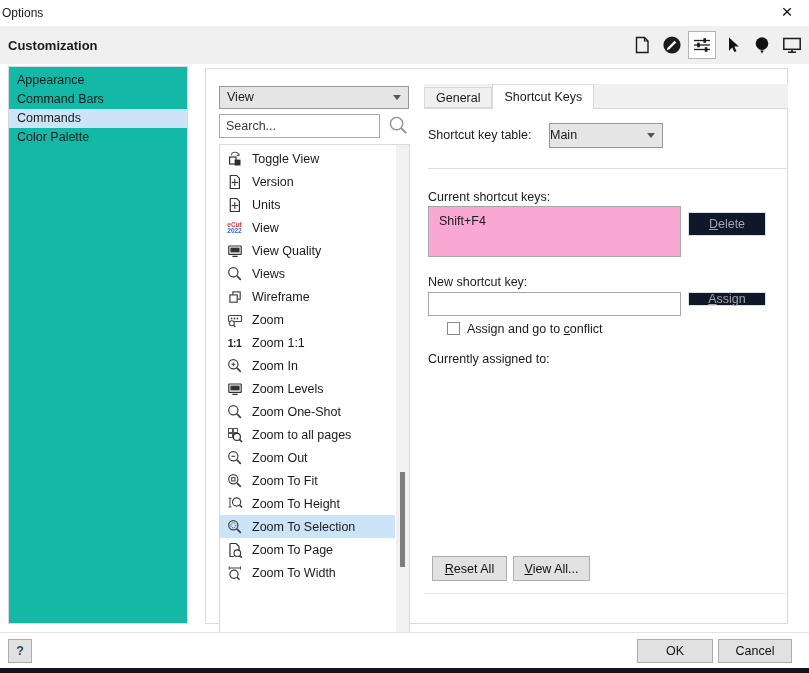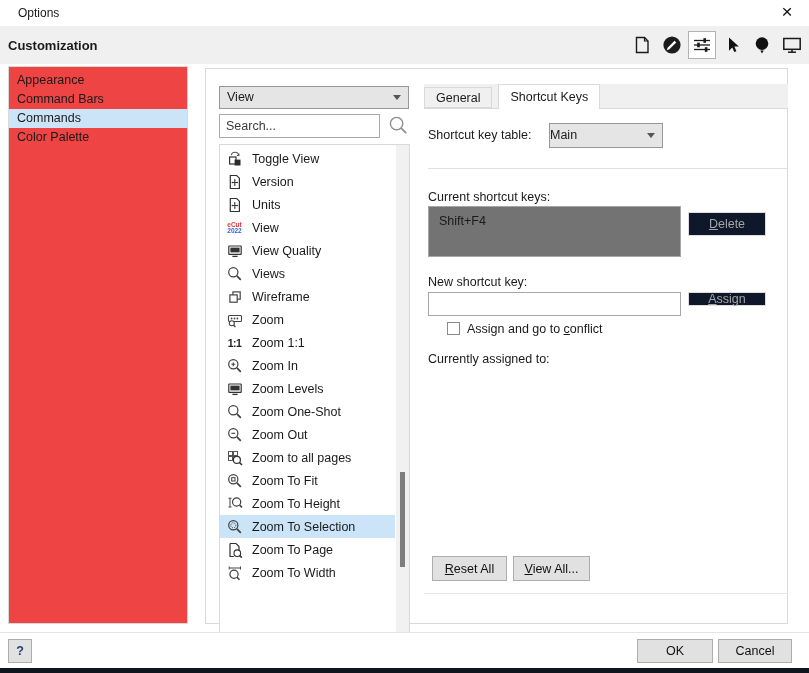--- a/index.html
+++ b/index.html
@@ -1,32 +1,32 @@
 <!DOCTYPE html>
 <html><head>
 <meta charset="utf-8">
 <style>
   html,body{margin:0;padding:0;}
   body{width:809px;height:673px;background:#fff;font-family:"Liberation Sans",sans-serif;color:#1a1a1a;}
   #app{position:relative;width:809px;height:673px;overflow:hidden;background:#fff;}
 
   
   .titlebar{position:absolute;left:0;top:0;width:100%;height:26px;background:#fff;}
-  .win-title{position:absolute;left:18px;top:0;line-height:26px;font-size:12px;}
+  .win-title{position:absolute;left:2px;top:0;line-height:26px;font-size:12px;}
   .close{position:absolute;right:10px;top:0;width:24px;height:26px;text-align:center;line-height:24px;font-size:19px;font-weight:300;color:#111;cursor:default;}
 
   
   .header{position:absolute;left:0;top:26px;width:100%;height:38px;background:#f0f0f0;}
   .htitle{position:absolute;left:8px;top:0;line-height:39px;font-size:13px;font-weight:bold;}
   .hicons{position:absolute;right:3px;top:5px;display:flex;gap:2px;}
   .hicon{width:28px;height:28px;display:flex;align-items:center;justify-content:center;box-sizing:border-box;}
   .hicon.sel{background:#fff;border:1px solid #b3b3b3;}
 
   
-  .sidebar{position:absolute;left:8px;top:66px;width:180px;height:558px;background:#ef4444;border:1px solid #d9d9d9;box-sizing:border-box;padding-top:4px;}
+  .sidebar{position:absolute;left:8px;top:66px;width:180px;height:558px;background:#14b8a6;border:1px solid #d9d9d9;box-sizing:border-box;padding-top:4px;}
   .sitem{height:19px;line-height:19px;padding-left:8px;font-size:12.5px;white-space:nowrap;}
   .sitem.sel{background:#cce4f7;}
 
   
   .mainbox{position:absolute;left:205px;top:68px;width:583px;height:556px;border:1px solid #d9d9d9;box-sizing:border-box;background:#fff;}
 
   .viewdd{position:absolute;left:13px;top:17px;width:190px;height:23px;background:#e5e5e5;border:1px solid #979797;box-sizing:border-box;font-size:12.5px;line-height:21px;padding-left:7px;}
   .ddarrow{position:absolute;right:7px;top:8px;width:0;height:0;border-left:4px solid transparent;border-right:4px solid transparent;border-top:5px solid #555;}
   .maindd .ddarrow{top:9px;}
 
@@ -43,27 +43,27 @@
   .sbthumb{position:absolute;left:4px;width:5px;top:327px;height:95px;background:#7d7d7d;}
 
   .ecut{display:flex;flex-direction:column;align-items:center;font-size:6.5px;font-weight:bold;line-height:6px;}
   .ecut .er{color:#e2373c;}
   .ecut .eb{color:#2e5fe0;}
   .oneone{font-size:10.5px;font-weight:bold;letter-spacing:-0.5px;color:#222;}
 
   
   .tabstrip{position:absolute;left:218px;top:15px;width:364px;height:24px;background:#f0f0f0;border-bottom:1px solid #d9d9d9;box-sizing:content-box;display:flex;align-items:flex-end;}
   .tab{height:21px;line-height:21px;padding:0 11px;font-size:12.5px;border:1px solid #d9d9d9;background:#f0f0f0;box-sizing:border-box;white-space:nowrap;}
-  .tab + .tab{margin-left:6px;}
+  .tab + .tab{margin-left:0;}
   .tab.active{background:#fff;border-bottom:none;height:25px;line-height:24px;margin-bottom:-1px;}
 
   .rlabel{position:absolute;font-size:12.5px;height:16px;line-height:16px;white-space:nowrap;}
   .maindd{position:absolute;left:343px;top:54px;width:114px;height:25px;background:#e5e5e5;border:1px solid #979797;box-sizing:border-box;font-size:12.5px;line-height:23px;}
   .sep{position:absolute;left:222px;top:99px;width:359px;height:1px;background:#e0e0e0;}
-  .curbox{position:absolute;left:222px;top:137px;width:253px;height:51px;border:1px solid #a6a6a6;box-sizing:border-box;background:#737373;font-size:12.5px;padding:7px 10px;}
+  .curbox{position:absolute;left:222px;top:137px;width:253px;height:51px;border:1px solid #a6a6a6;box-sizing:border-box;background:#f9a8d4;font-size:12.5px;padding:7px 10px;}
   .newinput{position:absolute;left:222px;top:223px;width:253px;height:24px;border:1px solid #a6a6a6;box-sizing:border-box;font-family:inherit;font-size:12.5px;padding:0 6px;outline:none;}
   .checkbox{position:absolute;left:241px;top:253px;width:13px;height:13px;border:1px solid #8a8a8a;background:#fff;box-sizing:border-box;}
   .pagebottom{position:absolute;left:218px;top:524px;width:364px;height:1px;background:#e6e6e6;}
 
   .btn{position:absolute;display:flex;align-items:center;justify-content:center;font-family:inherit;font-size:12.5px;background:#e1e1e1;border:1px solid #adadad;color:#111;box-sizing:border-box;white-space:nowrap;cursor:default;}
   .btn.disabled{background:#0f172a;border-color:#dedede;color:#a5a5a5;}
   .u{text-decoration:underline;}
   .btn-delete{left:482px;top:143px;width:78px;height:24px;}
   .btn-assign{left:482px;top:223px;width:78px;height:14px;}
   .btn-reset{left:226px;top:487px;width:75px;height:25px;}
@@ -273,39 +273,39 @@
               <svg width="16" height="16" viewBox="0 0 16 16">
                 <circle cx="6.3" cy="6.3" r="4.6" fill="none" stroke="#3f3f3f" stroke-width="1.2"></circle>
                 <line x1="9.9" y1="9.9" x2="13.8" y2="13.8" stroke="#3f3f3f" stroke-width="1.7"></line>
               </svg>
             </span>
             <span>Zoom One-Shot</span>
           </div>
           <div class="crow">
             <span class="cicon">
               <svg width="16" height="16" viewBox="0 0 16 16">
-                <circle cx="6.3" cy="6.3" r="4.6" fill="none" stroke="#3f3f3f" stroke-width="1.2"></circle>
-                <line x1="9.9" y1="9.9" x2="13.8" y2="13.8" stroke="#3f3f3f" stroke-width="1.7"></line>
-                <path d="M4.4 6.3h3.8" stroke="#3f3f3f" stroke-width="1.1" fill="none"></path>
-              </svg>
-            </span>
-            <span>Zoom Out</span>
-          </div>
-          <div class="crow">
-            <span class="cicon">
-              <svg width="16" height="16" viewBox="0 0 16 16">
                 <rect x="1.5" y="1.5" width="4" height="4" fill="none" stroke="#555" stroke-width="1"></rect>
                 <rect x="6.5" y="1.5" width="4" height="4" fill="none" stroke="#555" stroke-width="1"></rect>
                 <rect x="1.5" y="6.5" width="4" height="4" fill="none" stroke="#555" stroke-width="1"></rect>
                 <rect x="6.5" y="6.5" width="4" height="4" fill="none" stroke="#555" stroke-width="1"></rect>
                 <circle cx="9.9" cy="9.9" r="3.5" fill="#fff" stroke="#333" stroke-width="1.2"></circle>
                 <line x1="12.5" y1="12.5" x2="15" y2="15" stroke="#333" stroke-width="1.6"></line>
               </svg>
             </span>
             <span>Zoom to all pages</span>
+          </div>
+          <div class="crow">
+            <span class="cicon">
+              <svg width="16" height="16" viewBox="0 0 16 16">
+                <circle cx="6.3" cy="6.3" r="4.6" fill="none" stroke="#3f3f3f" stroke-width="1.2"></circle>
+                <line x1="9.9" y1="9.9" x2="13.8" y2="13.8" stroke="#3f3f3f" stroke-width="1.7"></line>
+                <path d="M4.4 6.3h3.8" stroke="#3f3f3f" stroke-width="1.1" fill="none"></path>
+              </svg>
+            </span>
+            <span>Zoom Out</span>
           </div>
           <div class="crow">
             <span class="cicon">
               <svg width="16" height="16" viewBox="0 0 16 16">
                 <circle cx="6.3" cy="6.3" r="4.6" fill="none" stroke="#3f3f3f" stroke-width="1.2"></circle>
                 <line x1="9.9" y1="9.9" x2="13.8" y2="13.8" stroke="#3f3f3f" stroke-width="1.7"></line>
                 <rect x="4.7" y="4.7" width="3.3" height="3.3" fill="none" stroke="#3f3f3f" stroke-width="1"></rect>
               </svg>
             </span>
             <span>Zoom To Fit</span>

